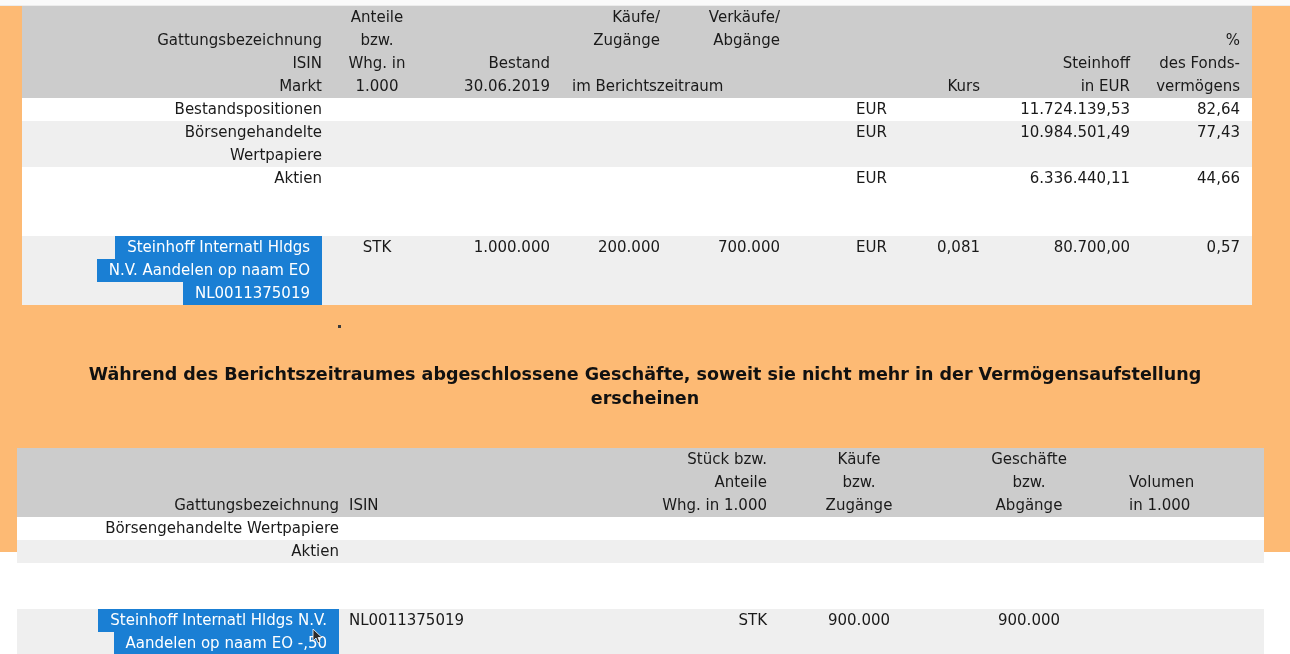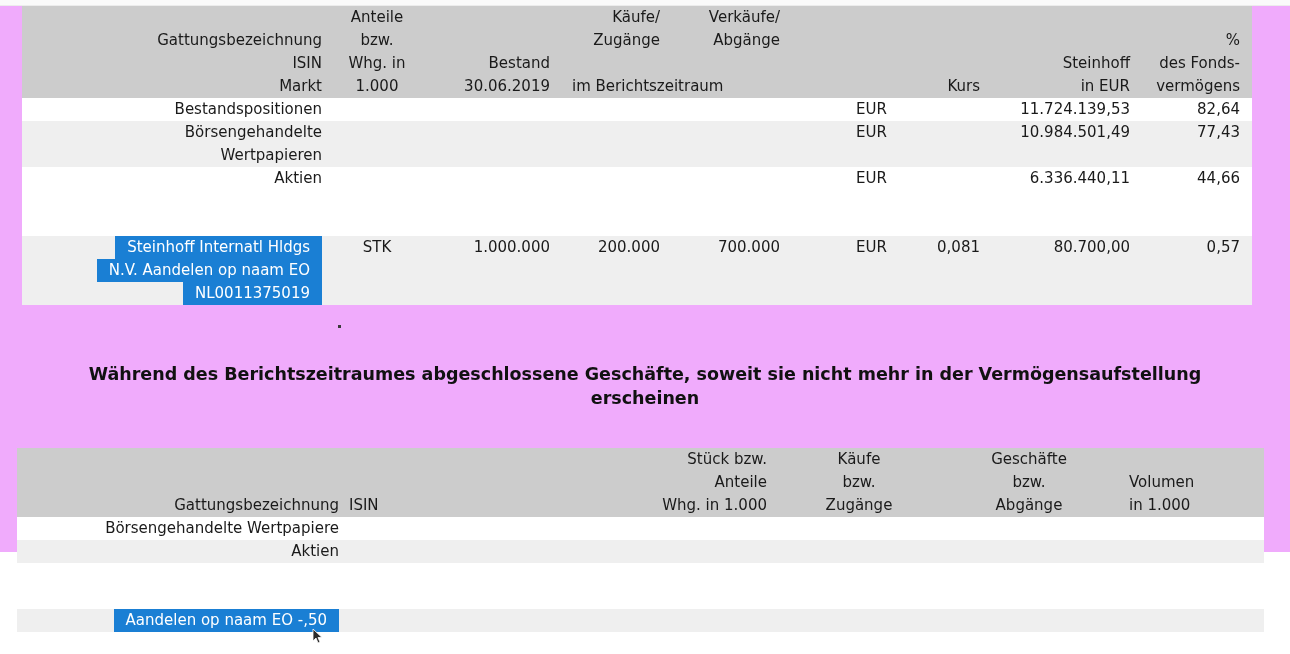--- a/index.html
+++ b/index.html
@@ -6,21 +6,21 @@
   html, body {
     margin: 0; padding: 0;
     width: 1290px; height: 654px;
     background: #ffffff;
     font-family: "DejaVu Sans", "Liberation Sans", sans-serif;
     overflow: hidden;
   }
   #page {
     position: relative;
     width: 1290px; height: 552px;
-    background: #f0abfc;
+    background: #fdba74;
   }
   .topstrip {
     position: absolute; left: 0; top: 0; width: 1290px; height: 6px;
     background: #fafafa; border-bottom: 1px solid #ececec;
   }
 
   
   table.rep {
     position: absolute;
     border-collapse: collapse;
@@ -169,21 +169,21 @@
         <td class="c"></td>
         <td class="r"></td>
         <td class="r"></td>
         <td class="r"></td>
         <td class="l">EUR</td>
         <td class="r"></td>
         <td class="r">10.984.501,49</td>
         <td class="r">77,43</td>
       </tr>
       <tr class="rowB">
-        <td class="l">Wertpapieren</td>
+        <td class="l">Wertpapiere</td>
         <td class="c"></td>
         <td class="r"></td>
         <td class="r"></td>
         <td class="r"></td>
         <td class="l"></td>
         <td class="r"></td>
         <td class="r"></td>
         <td class="r"></td>
       </tr>
 
@@ -292,20 +292,29 @@
       </tr>
 
       <tr class="rowSpacer">
         <td colspan="7"></td>
       </tr>
       <tr class="rowSpacer">
         <td colspan="7"></td>
       </tr>
 
       <tr class="rowB">
+        <td class="l"><span class="sel">Steinhoff Internatl Hldgs N.V.</span></td>
+        <td class="lc">NL0011375019</td>
+        <td class="r">STK</td>
+        <td class="c">900.000</td>
+        <td class="c">900.000</td>
+        <td class="lc"></td>
+        <td></td>
+      </tr>
+      <tr class="rowB">
         <td class="l"><span class="sel">Aandelen op naam EO -,50</span></td>
         <td colspan="6"></td>
       </tr>
     </tbody>
   </table>
 
   <div class="cursor" style="left:312px; top:628px;">
     <svg width="12" height="18" viewBox="0 0 12 18">
       <path d="M1,1 L1,13 L4,10 L6,15 L8,14 L6,9.5 L10,9.5 Z" fill="#2b2b2b" stroke="#ffffff" stroke-width="0.8"></path>
     </svg>

